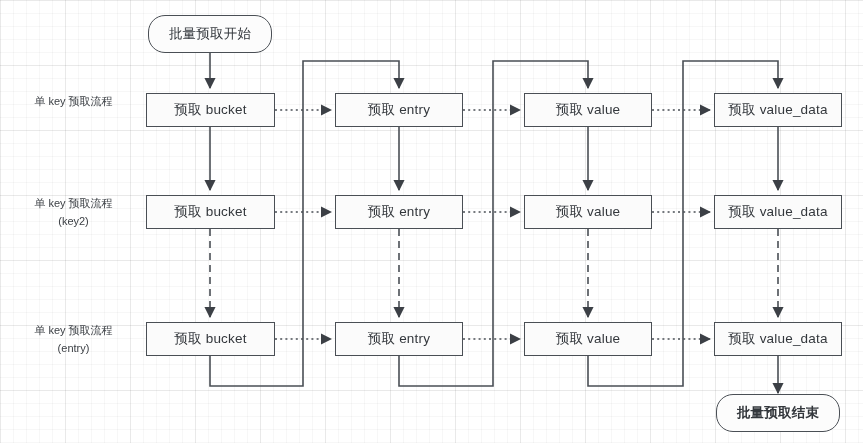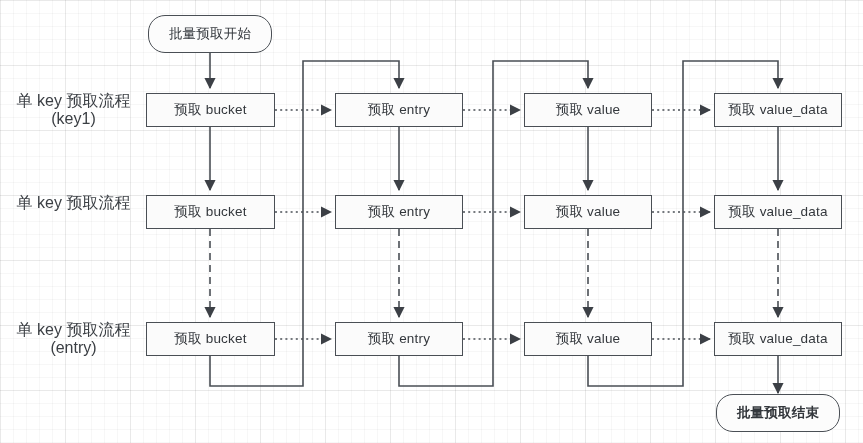--- a/index.html
+++ b/index.html
@@ -23,21 +23,21 @@
   .node{
     position:absolute;box-sizing:border-box;
     border:1.6px solid #4a4f55;background:#fbfbfb;
     display:flex;align-items:center;justify-content:center;
     color:#33373c;font-size:13.5px;letter-spacing:.2px;
     white-space:nowrap;
   }
   .terminal{border-radius:17px;background:#fcfcfc;}
   .rowlabel{
     position:absolute;text-align:center;color:#3b3f44;
-    font-size:16px;line-height:18px;white-space:nowrap;
+    font-size:11px;line-height:18px;white-space:nowrap;
   }
   .rowlabel .sub{display:block;}
 </style>
 </head>
 <body>
 
 <div id="canvas">
 
   <svg class="wires">
     <defs>
@@ -87,24 +87,24 @@
   <div class="node terminal" style="left:148px;top:15px;width:124px;height:38px;">
     <span>批量预取开始</span>
   </div>
 
   <div class="node terminal" style="left:716px;top:394px;width:124px;height:38px;font-weight:bold;">
     <span>批量预取结束</span>
   </div>
 
   <div class="rowlabel" style="left:6px;top:92px;width:135px;">
     <span>单 key 预取流程</span>
-    <span class="sub">(key1)</span>
   </div>
   <div class="rowlabel" style="left:6px;top:194px;width:135px;">
     <span>单 key 预取流程</span>
+    <span class="sub">(key2)</span>
   </div>
   <div class="rowlabel" style="left:6px;top:321px;width:135px;">
     <span>单 key 预取流程</span>
     <span class="sub">(entry)</span>
   </div>
 
   <div class="node" style="left:146px;top:93px;width:129px;height:34px;">
     <span>预取 bucket</span>
   </div>
   <div class="node" style="left:335px;top:93px;width:128px;height:34px;">

